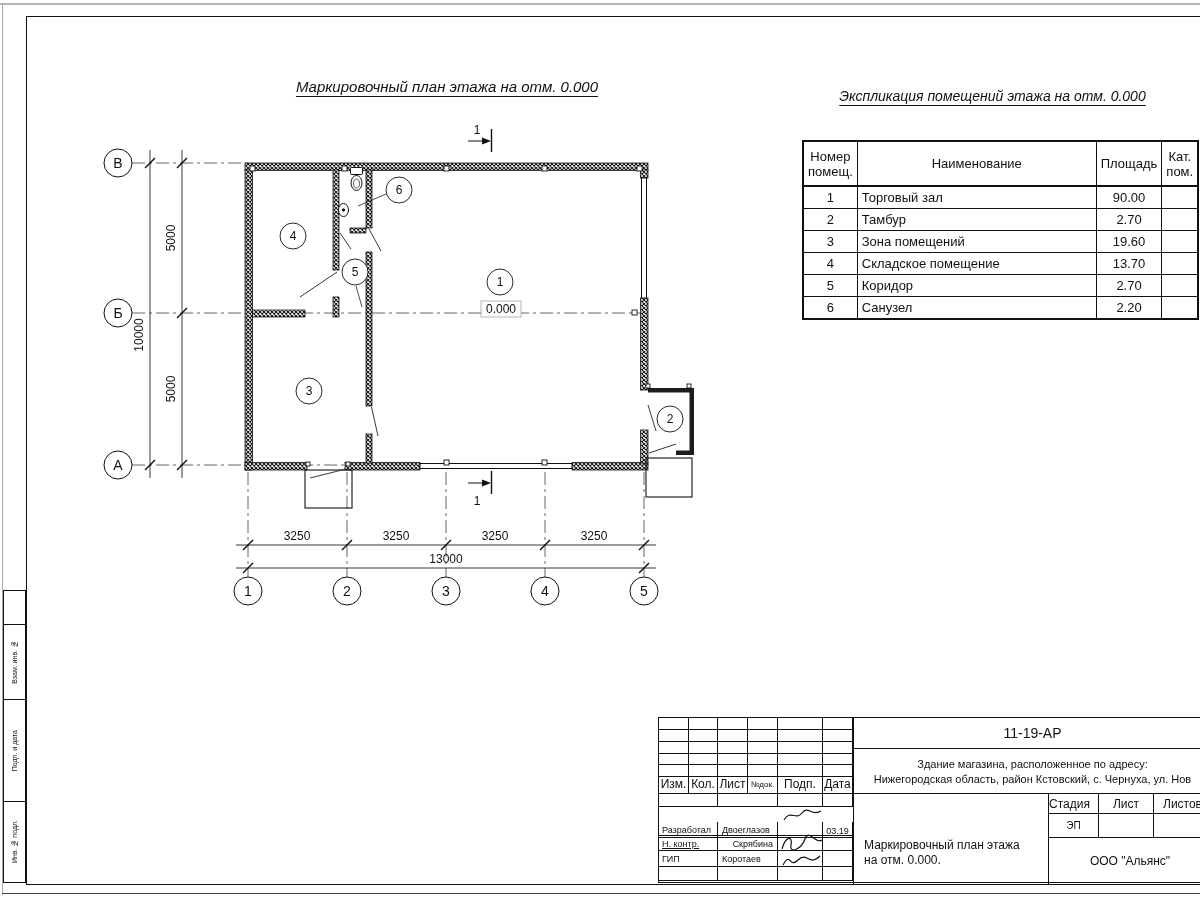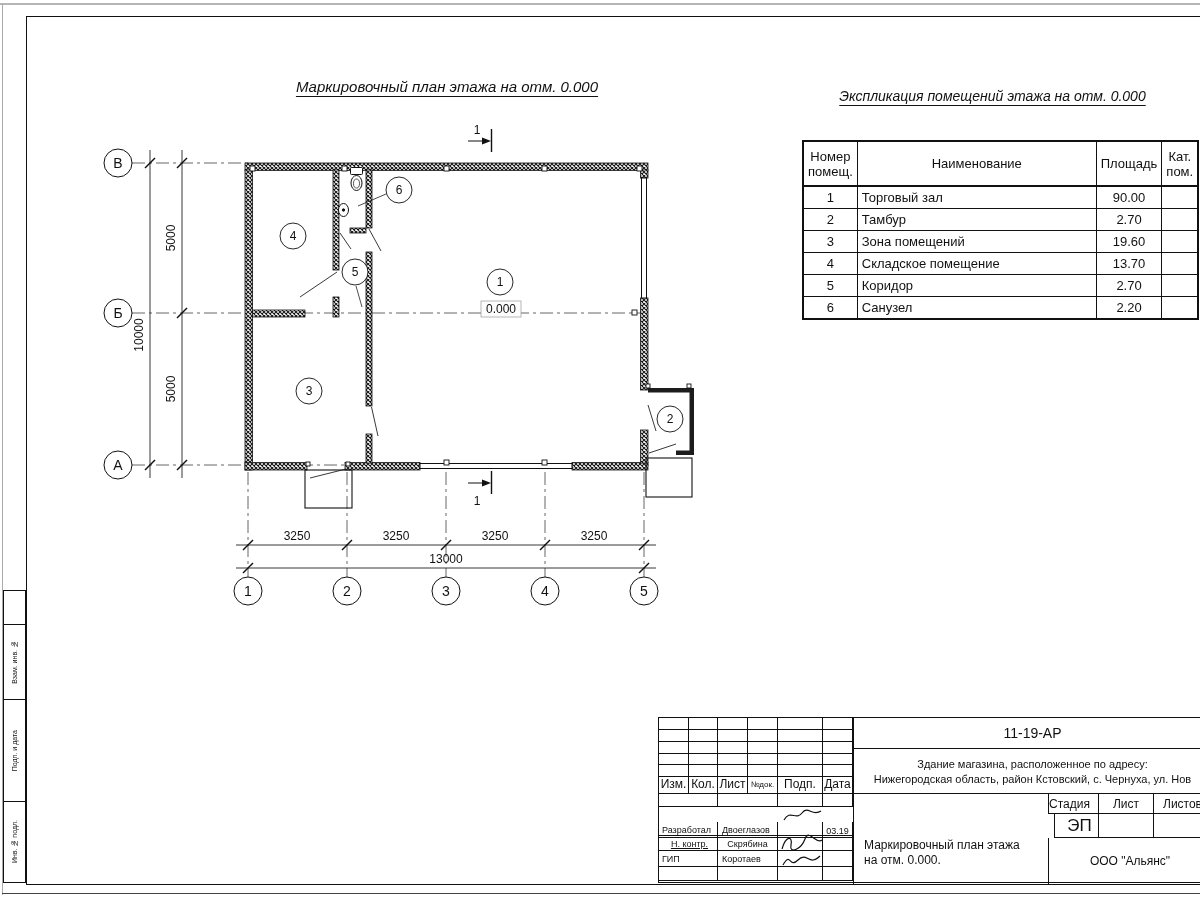--- a/index.html
+++ b/index.html
@@ -361,22 +361,22 @@
       <div style="width:45px;"></div>
       <div class="small" style="width:30px;padding-top:4px;">03.19</div>
     </div>
     <div class="row" style="top:105px;height:13px;">
       <div style="width:59px"></div>
         <div style="width:60px"></div>
         <div style="width:45px"></div>
         <div style="width:30px"></div>
     </div>
     <div class="row" style="top:118px;height:15px;">
-      <div class="small" style="width:59px;text-align:center;padding:3px 0 0 3px;text-decoration:underline;">Н. контр.</div>
-      <div class="small" style="width:60px;text-align:center;padding:3px 4px 0 4px;">Скрябина</div>
+      <div class="small" style="width:59px;text-align:left;padding:3px 0 0 3px;text-decoration:underline;">Н. контр.</div>
+      <div class="small" style="width:60px;text-align:right;padding:3px 4px 0 4px;">Скрябина</div>
       <div style="width:45px;"></div>
         <div style="width:30px;"></div>
     </div>
     <div class="row" style="top:133px;height:16px;">
       <div class="small" style="width:59px;text-align:left;padding:3px 0 0 3px;">ГИП</div>
       <div class="small" style="width:60px;text-align:left;padding:3px 0 0 4px;">Коротаев</div>
       <div style="width:45px;"></div>
         <div style="width:30px;"></div>
     </div>
     <div class="row" style="top:149px;height:14px;">
@@ -411,21 +411,21 @@
     </div>
     <div class="cell" style="left:389px;top:76px;width:50px;height:20px;display:flex;align-items:center;justify-content:flex-start;font-size:12px;">
       <span>Стадия</span>
     </div>
     <div class="cell" style="left:439px;top:76px;width:55px;height:20px;display:flex;align-items:center;justify-content:center;font-size:12px;">
       <span>Лист</span>
     </div>
     <div class="cell" style="left:494px;top:76px;width:58px;height:20px;display:flex;align-items:center;justify-content:center;font-size:12px;">
       <span>Листов</span>
     </div>
-    <div class="cell" style="left:389px;top:96px;width:50px;height:24px;display:flex;align-items:center;justify-content:center;font-size:17px;margin-left:6px;">
+    <div class="cell" style="left:389px;top:96px;width:50px;height:24px;display:flex;align-items:center;justify-content:center;font-size:10px;">
       <span>ЭП</span>
     </div>
     <div class="cell" style="left:439px;top:96px;width:55px;height:24px;"></div>
     <div class="cell" style="left:494px;top:96px;width:58px;height:24px;"></div>
     <div class="cell" style="left:389px;top:120px;width:163px;height:46px;border-bottom:none;display:flex;align-items:center;justify-content:center;font-size:12px;">
       <span>ООО "Альянс"</span>
     </div>
   </div>
 </div>
 

